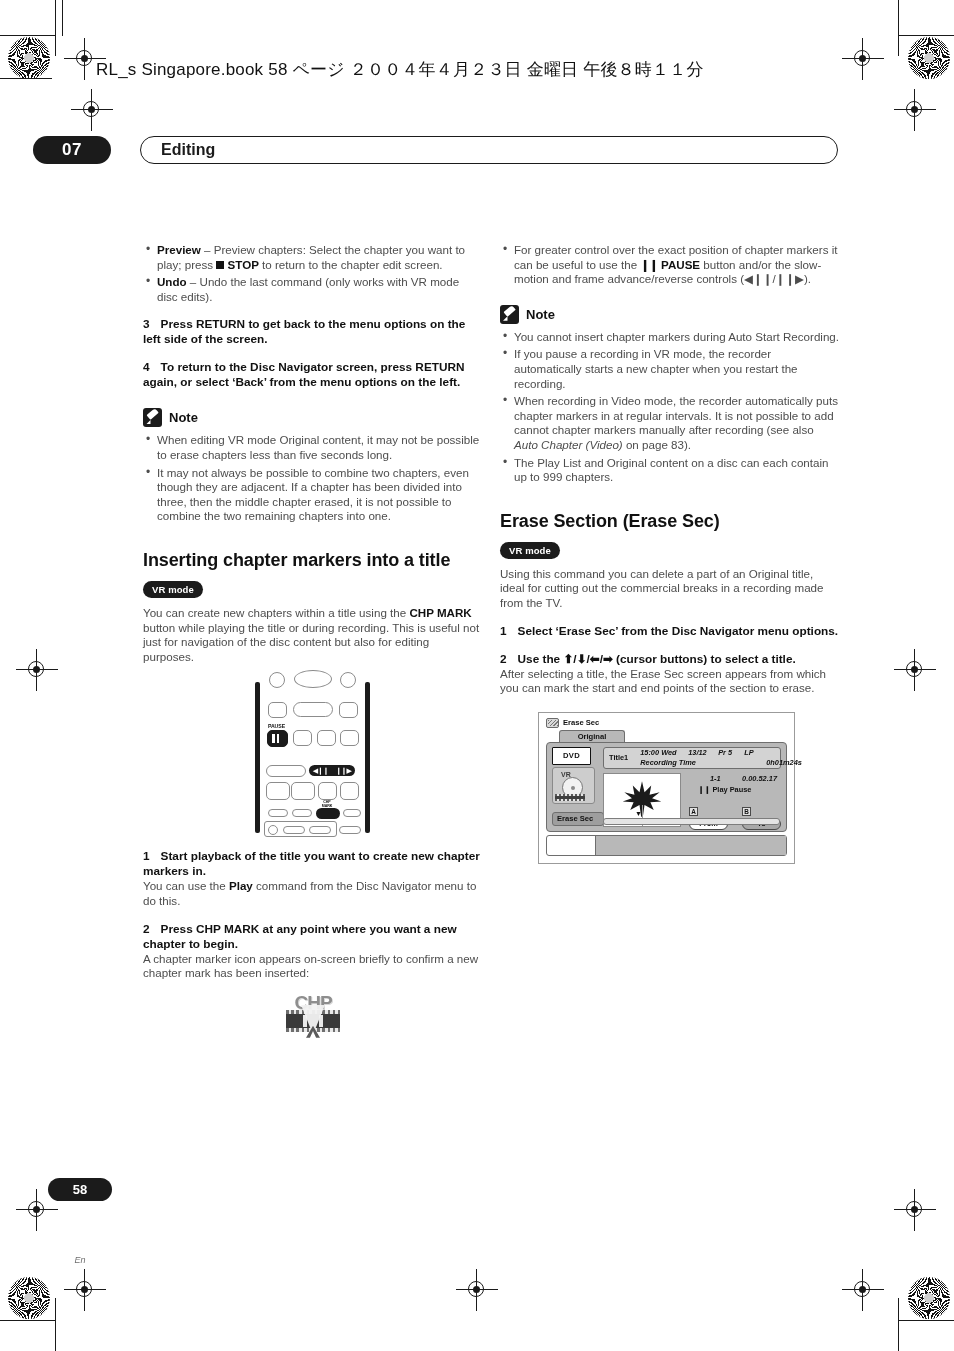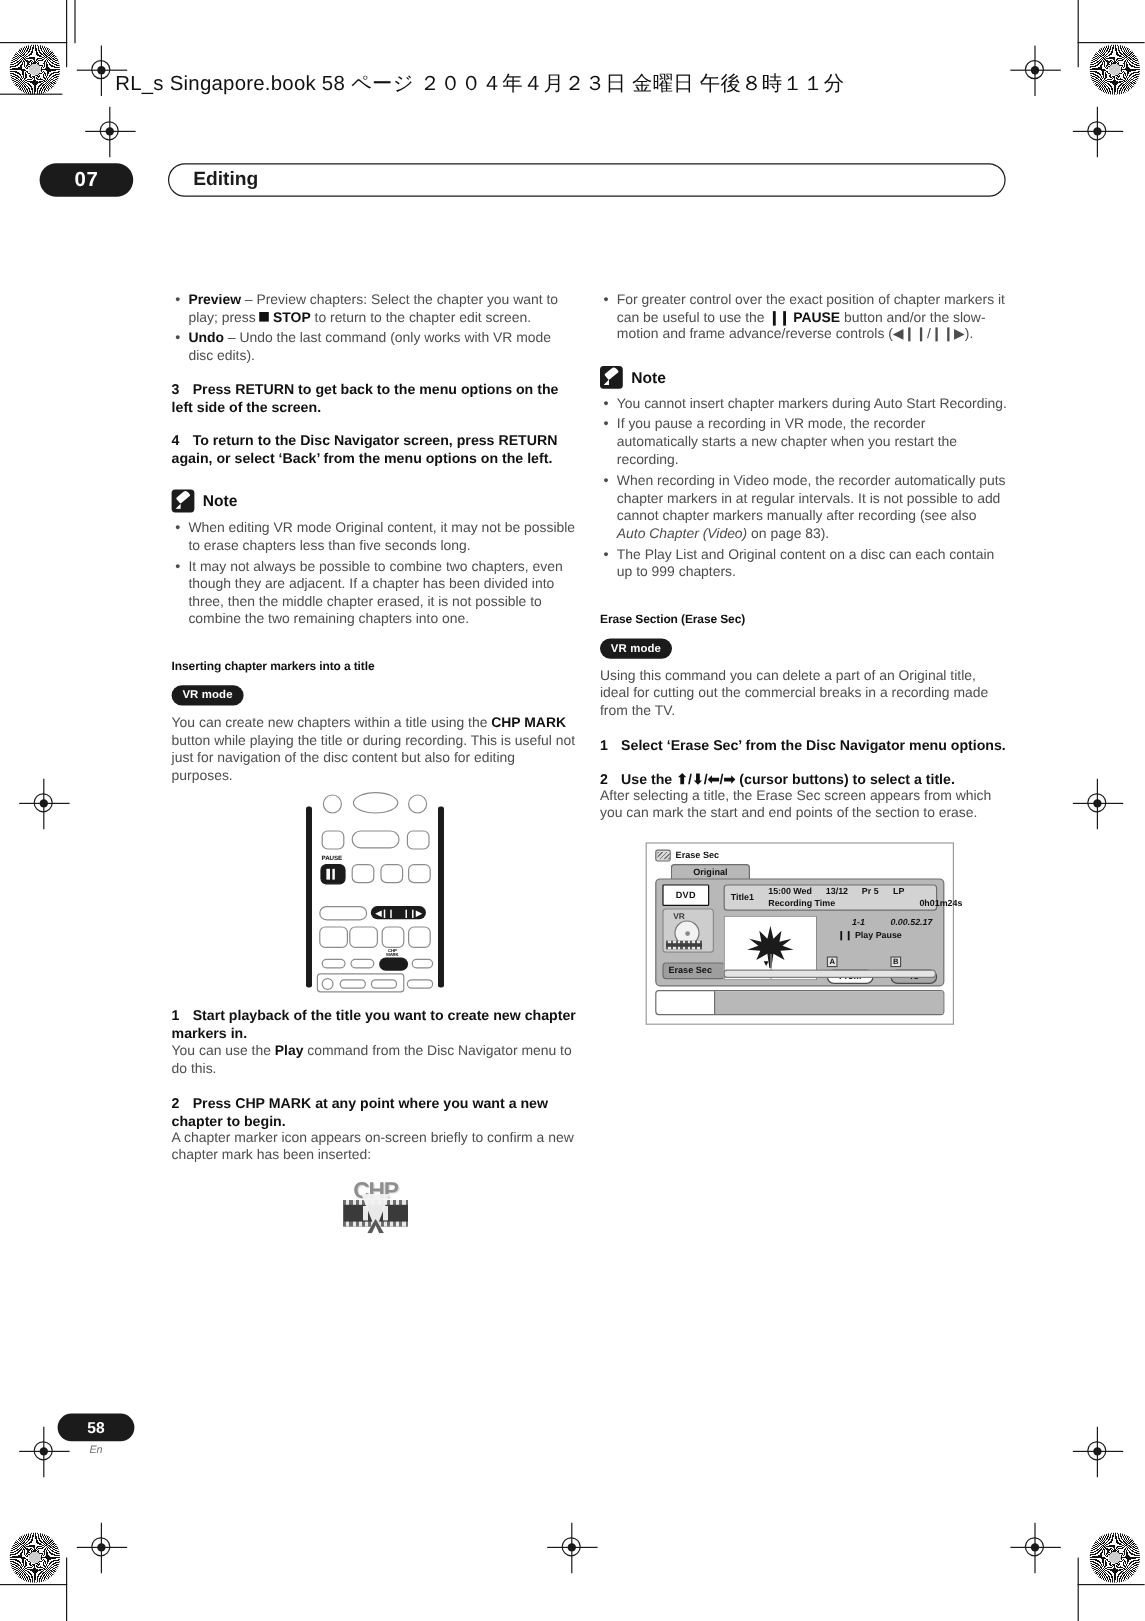--- a/index.html
+++ b/index.html
@@ -200,21 +200,21 @@
     background: #fff;
     clip-path: polygon(0 100%, 100% 0, 100% 100%);
   }
   .note-label {
     font-size: 13px;
     font-weight: bold;
     color: #111;
   }
 
   h2.sec-head {
-    font-size: 10px;
+    font-size: 18px;
     font-weight: bold;
     color: #111;
     margin: 26px 0 8px 0;
     letter-spacing: -.1px;
   }
 
   .vrmode {
     display: inline-block;
     background: #1b1b1b;
     color: #fff;
@@ -538,21 +538,21 @@
     padding: 0 6px 0 5px;
     box-sizing: border-box;
   }
   .osd-info .sep {
     width: 1px;
     height: 17px;
     background: #555;
     margin-right: 6px;
   }
   .osd-info .c2 { line-height: 9.6px; }
-  .osd-info .c2 .row { display: flex; }
+  .osd-info .c2 .row { display: flex; font-style: italic; }
   .osd-info .c2 .t1 { width: 48px; }
   .osd-info .c2 .t2 { width: 30px; }
   .osd-info .c2 .t3 { width: 26px; }
   .osd-info .c2 .t4 { }
 
   .osd-preview {
     position: absolute;
     left: 56px; top: 30px;
     width: 78px; height: 54px;
     background: #ffffff;
@@ -677,21 +677,21 @@
     color: #fff;
     font-size: 13px;
     font-weight: bold;
     display: flex;
     align-items: center;
     justify-content: center;
   }
   .page-lang {
     position: absolute;
     left: 48px;
-    top: 1203px;
+    top: 1255px;
     width: 64px;
     text-align: center;
     font-size: 9px;
     color: #6f6f6f;
     font-style: italic;
   }
 </style>
 </head>
 <body>
 

